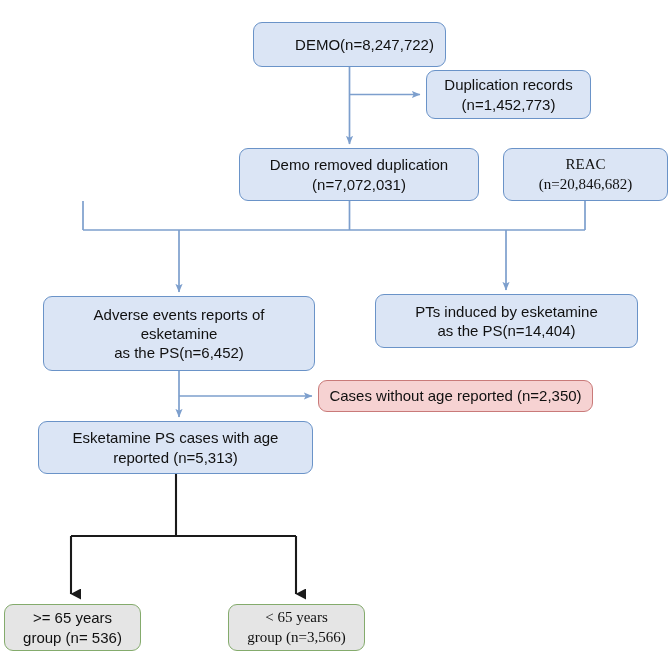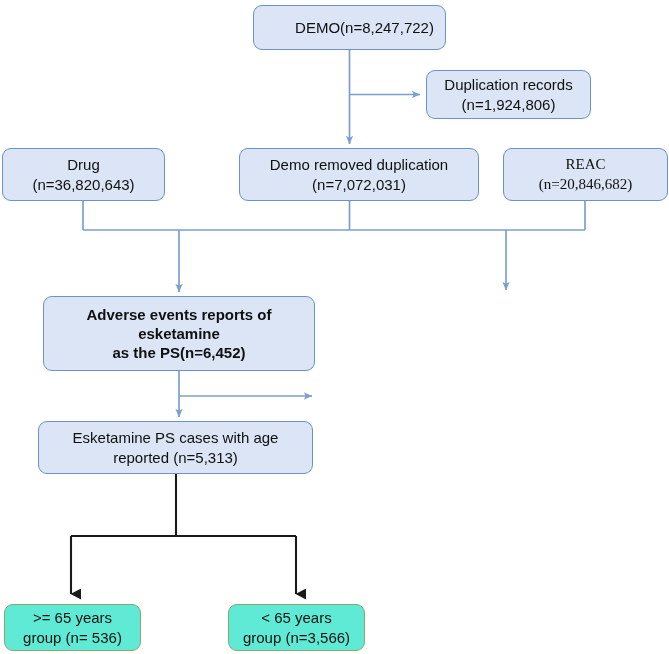--- a/index.html
+++ b/index.html
@@ -39,34 +39,34 @@
   }
   .node.blue {
     background: #dbe5f5;
     border: 1.4px solid #6a93c8;
   }
   .node.pink {
     background: #f6d2d2;
     border: 1.4px solid #c97a79;
   }
   .node.green {
-    background: #5eead4;
+    background: #e5e5e5;
     border: 1.4px solid #84ab6c;
   }
-  .n-demo        { left: 253px; top: 5px;   width: 193px; height: 45px; padding-left: 36px; }
+  .n-demo        { left: 253px; top: 22px;   width: 193px; height: 45px; padding-left: 36px; }
   .n-dup         { left: 426px; top: 70px;  width: 165px; height: 49px; }
   .n-drug        { left: 2px;   top: 148px; width: 163px; height: 53px; }
   .n-demorem     { left: 239px; top: 148px; width: 240px; height: 53px; }
   .n-reac        { left: 503px; top: 148px; width: 165px; height: 53px; font-family: Liberation Serif, serif; }
-  .n-ae          { left: 43px;  top: 296px; width: 272px; height: 75px; font-weight: bold; }
+  .n-ae          { left: 43px;  top: 296px; width: 272px; height: 75px; }
   .n-pts         { left: 375px; top: 294px; width: 263px; height: 54px; }
   .n-noage       { left: 318px; top: 380px; width: 275px; height: 32px; }
   .n-withage     { left: 38px;  top: 421px; width: 275px; height: 53px; }
   .n-ge65        { left: 4px;   top: 604px; width: 137px; height: 47px; }
-  .n-lt65        { left: 228px; top: 604px; width: 137px; height: 47px; }
+  .n-lt65        { left: 228px; top: 604px; width: 137px; height: 47px; font-family: Liberation Serif, serif; }
 </style>
 </head>
 <body>
 
 <div id="canvas">
 
   <svg class="edges" viewBox="0 0 669 654">
     <defs>
       <marker id="arrow-blue" markerWidth="9" markerHeight="8" refX="8.2" refY="4" orient="auto" markerUnits="userSpaceOnUse">
         <path d="M0,0.4 L8.6,4 L0,7.6 L1.9,4 Z" fill="#7d9fcd"></path>
@@ -105,36 +105,37 @@
 
       <path d="M71,536 L71,594" marker-end="url(#arrow-black)"></path>
 
       <path d="M296,536 L296,594" marker-end="url(#arrow-black)"></path>
     </g>
   </svg>
 
   <div class="node blue n-demo">DEMO(n=8,247,722)</div>
 
   <div class="node blue n-dup">Duplication records
-(n=1,924,806)</div>
+(n=1,452,773)</div>
 
-  <div class="node blue n-drug">Drug
-(n=36,820,643)</div>
 
   <div class="node blue n-demorem">Demo removed duplication
 (n=7,072,031)</div>
 
   <div class="node blue n-reac">REAC
 (n=20,846,682)</div>
 
   <div class="node blue n-ae">Adverse events reports of
 esketamine
 as the PS(n=6,452)</div>
 
+  <div class="node blue n-pts">PTs induced by esketamine
+as the PS(n=14,404)</div>
 
+  <div class="node pink n-noage">Cases without age reported (n=2,350)</div>
 
   <div class="node blue n-withage">Esketamine PS cases with age
 reported (n=5,313)</div>
 
   <div class="node green n-ge65">&gt;= 65 years
 group (n= 536)</div>
 
   <div class="node green n-lt65">&lt; 65 years
 group (n=3,566)</div>
 

